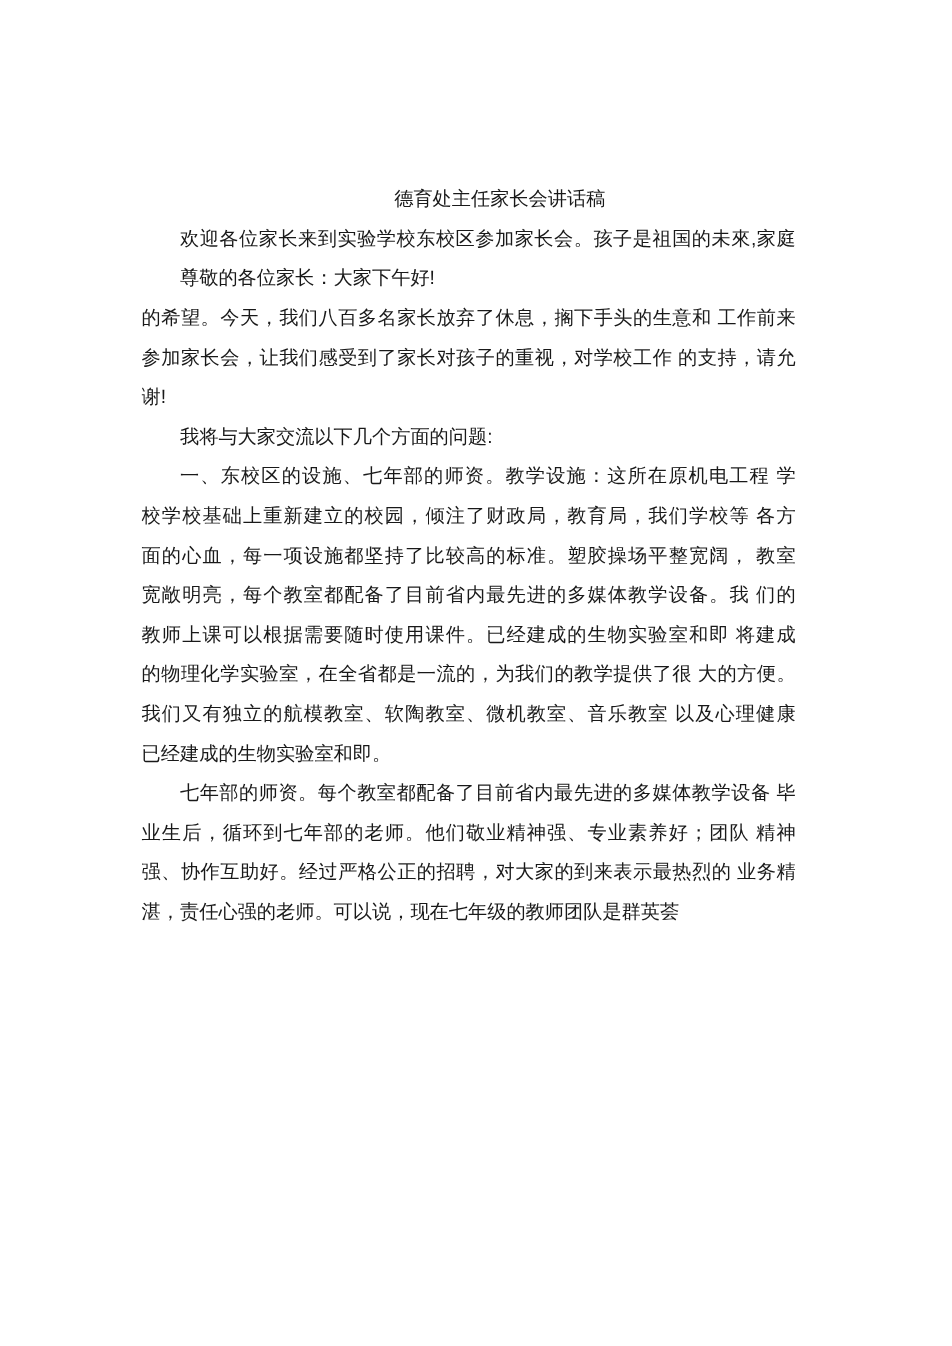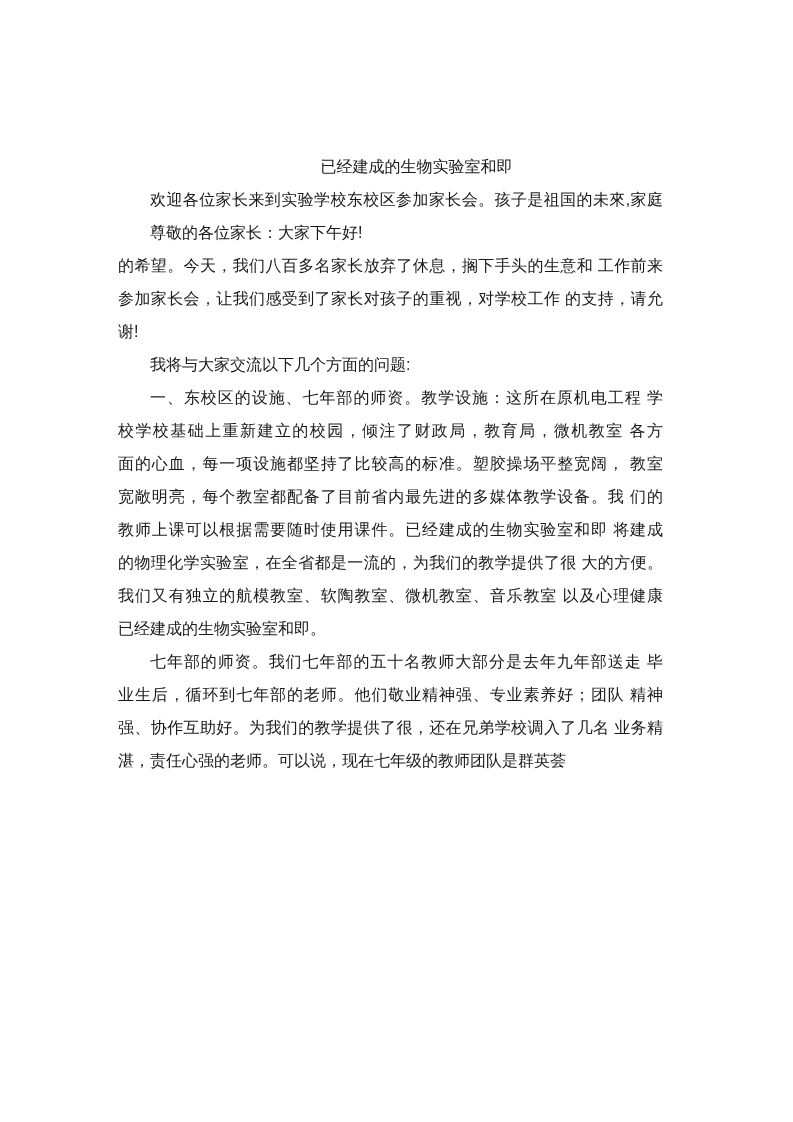--- a/index.html
+++ b/index.html
@@ -44,35 +44,35 @@
   }
   .line.para-end {
     text-align-last: left;
   }
 </style>
 </head>
 <body>
 
 <div class="page">
   <div class="doc-content">
-    <div class="doc-title">已经建成的生物实验室和即</div>
+    <div class="doc-title">德育处主任家长会讲话稿</div>
     <div>
         <div class="line indent">欢迎各位家长来到实验学校东校区参加家长会。孩子是祖国的未來,家庭</div>
         <div class="line indent para-end">尊敬的各位家长：大家下午好!</div>
         <div class="line">的希望。今天，我们八百多名家长放弃了休息，搁下手头的生意和 工作前来</div>
         <div class="line">参加家长会，让我们感受到了家长对孩子的重视，对学校工作 的支持，请允</div>
         <div class="line para-end">谢!</div>
         <div class="line indent para-end">我将与大家交流以下几个方面的问题:</div>
         <div class="line indent">一、东校区的设施、七年部的师资。教学设施：这所在原机电工程 学</div>
-        <div class="line">校学校基础上重新建立的校园，倾注了财政局，教育局，微机教室 各方</div>
+        <div class="line">校学校基础上重新建立的校园，倾注了财政局，教育局，我们学校等 各方</div>
         <div class="line">面的心血，每一项设施都坚持了比较高的标准。塑胶操场平整宽阔， 教室</div>
         <div class="line">宽敞明亮，每个教室都配备了目前省内最先进的多媒体教学设备。我 们的</div>
         <div class="line">教师上课可以根据需要随时使用课件。已经建成的生物实验室和即 将建成</div>
         <div class="line">的物理化学实验室，在全省都是一流的，为我们的教学提供了很 大的方便。</div>
         <div class="line">我们又有独立的航模教室、软陶教室、微机教室、音乐教室 以及心理健康</div>
         <div class="line para-end">已经建成的生物实验室和即。</div>
-        <div class="line indent">七年部的师资。我们七年部的五十名教师大部分是去年九年部送走 毕</div>
+        <div class="line indent">七年部的师资。每个教室都配备了目前省内最先进的多媒体教学设备 毕</div>
         <div class="line">业生后，循环到七年部的老师。他们敬业精神强、专业素养好；团队 精神</div>
-        <div class="line">强、协作互助好。为我们的教学提供了很，还在兄弟学校调入了几名 业务精</div>
+        <div class="line">强、协作互助好。经过严格公正的招聘，对大家的到来表示最热烈的 业务精</div>
         <div class="line para-end">湛，责任心强的老师。可以说，现在七年级的教师团队是群英荟</div>
       </div>
   </div>
 </div>
 
 </body></html>

